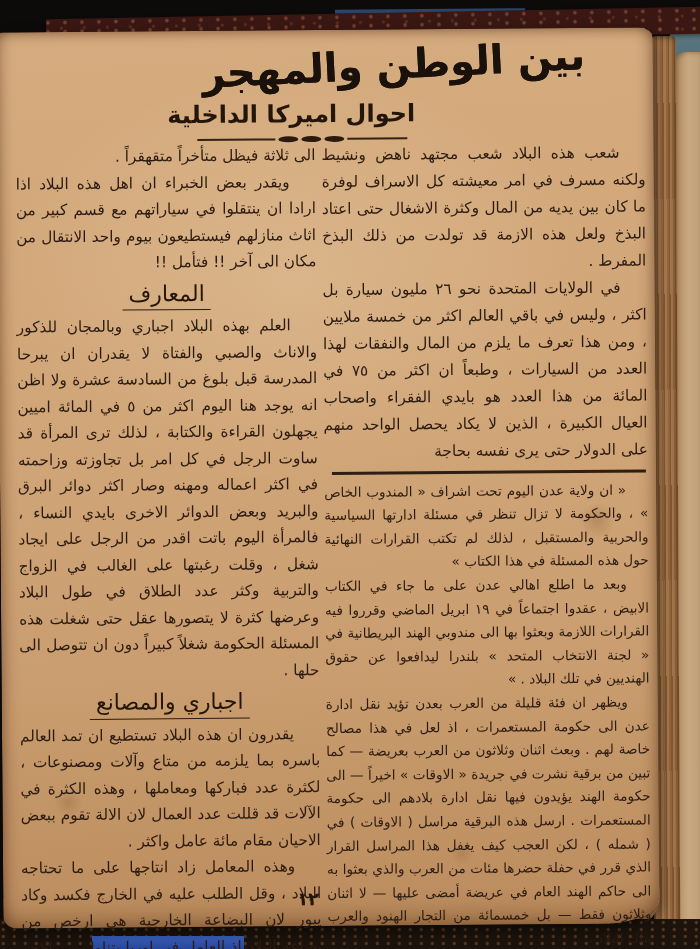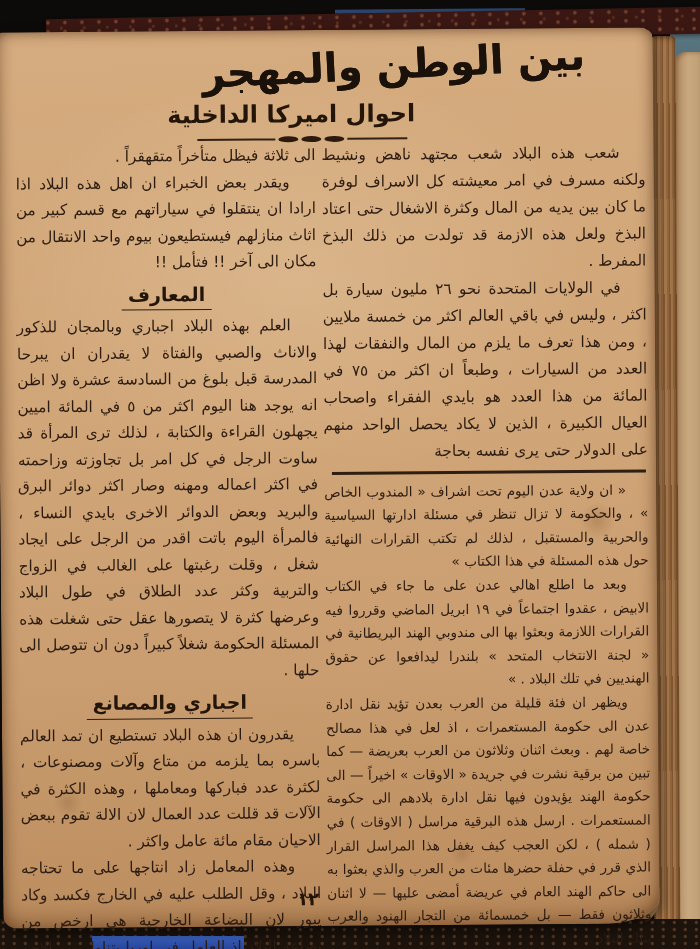--- a/index.html
+++ b/index.html
@@ -72,21 +72,21 @@
   
   .col{position:absolute;direction:rtl;text-align:justify;}
   .col p{margin:0;text-indent:26px;}
   .col-right{top:112px;right:8px;width:324px;font-size:15.3px;line-height:27px;}
   .col-left{top:112px;left:18px;width:300px;font-size:15.3px;line-height:26.5px;}
   .cont-line{text-indent:0 !important;text-align:right;}
   .fn-sep{margin:6px 2px 6px 0;height:2.6px;background:#2f1e12;width:97%;}
   .footnote{font-size:13.6px;line-height:23.6px;}
   .footnote p{text-indent:22px;}
   .heading-wrap{text-align:center;margin:5px 0 3px;text-indent:0 !important;}
-  .section-heading{display:inline-block;font-weight:bold;font-size:19px;color:#241509;
+  .section-heading{display:inline-block;font-weight:normal;font-size:22px;color:#241509;
     border-bottom:1.6px solid #2d1c10;padding:0 6px 2px;}
   .page-number{position:absolute;top:858px;left:294px;font-size:18px;font-weight:bold;color:#241509;}
 </style>
 </head>
 <body>
 
 <div class="bg-top-line"></div>
 <div class="blue-patch"></div>
 <div class="torn-page"></div>
 <div class="fore-edge"></div>

